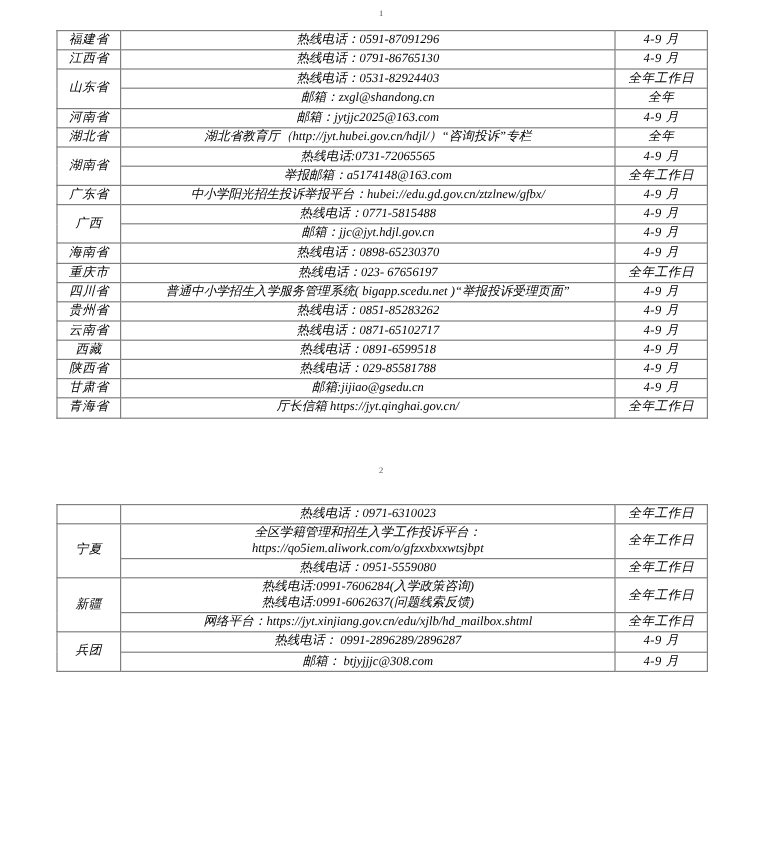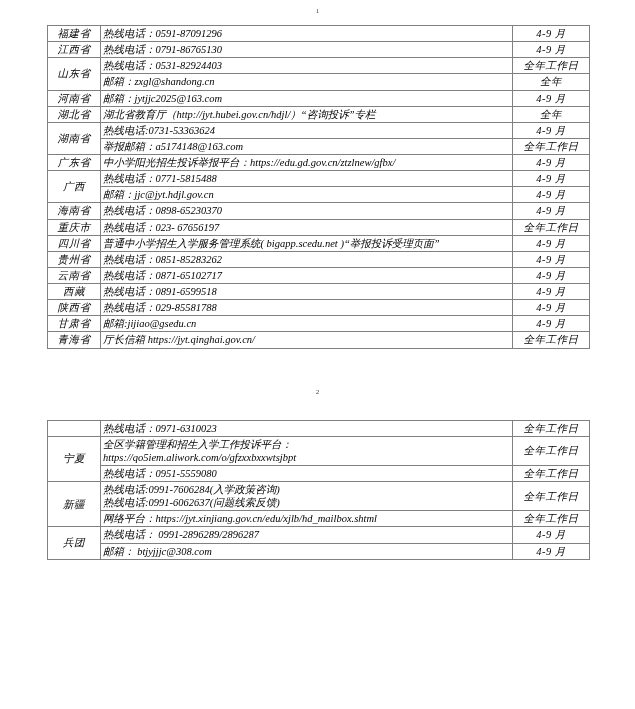--- a/index.html
+++ b/index.html
@@ -48,21 +48,21 @@
     vertical-align: middle;
     color: #000;
     font-family: "Liberation Serif", "DejaVu Serif", serif;
   }
   td.col-prov {
     width: 48px;
     text-align: center;
     letter-spacing: 0.5px;
   }
   td.col-info {
-    text-align: left;
+    text-align: center;
   }
   td.col-time {
     width: 72px;
     text-align: center;
     letter-spacing: 0.5px;
     margin-top: 42px;
   }
   .cell-line { display: block; }
   .spacer-2 { height: 40px; }
 </style>
@@ -113,34 +113,34 @@
           <tr>
             <td class="col-prov">湖北省</td>
             <td class="col-info">
               <span class="cell-line">湖北省教育厅（http://jyt.hubei.gov.cn/hdjl/）“咨询投诉”专栏</span>
             </td>
             <td class="col-time">全年</td>
           </tr>
           <tr>
             <td class="col-prov" rowspan="2">湖南省</td>
             <td class="col-info">
-              <span class="cell-line">热线电话:0731-53363624</span>
+              <span class="cell-line">热线电话:0731-72065565</span>
             </td>
             <td class="col-time">4-9 月</td>
           </tr>
           <tr>
             <td class="col-info">
               <span class="cell-line">举报邮箱：a5174148@163.com</span>
             </td>
             <td class="col-time">全年工作日</td>
           </tr>
           <tr>
             <td class="col-prov">广东省</td>
             <td class="col-info">
-              <span class="cell-line">中小学阳光招生投诉举报平台：https://edu.gd.gov.cn/ztzlnew/gfbx/</span>
+              <span class="cell-line">中小学阳光招生投诉举报平台：hubei://edu.gd.gov.cn/ztzlnew/gfbx/</span>
             </td>
             <td class="col-time">4-9 月</td>
           </tr>
           <tr>
             <td class="col-prov" rowspan="2">广西</td>
             <td class="col-info">
               <span class="cell-line">热线电话：0771-5815488</span>
             </td>
             <td class="col-time">4-9 月</td>
           </tr>

